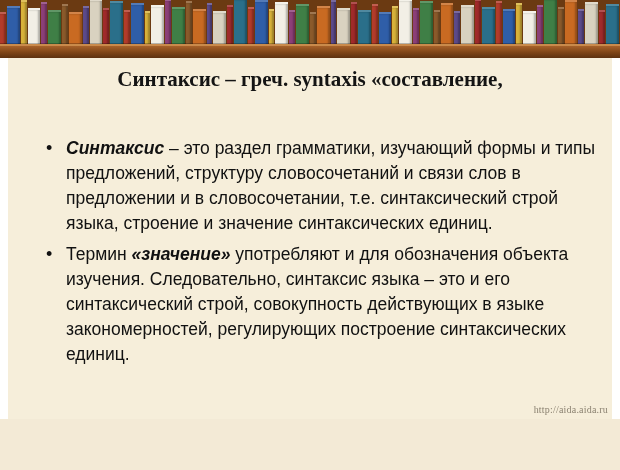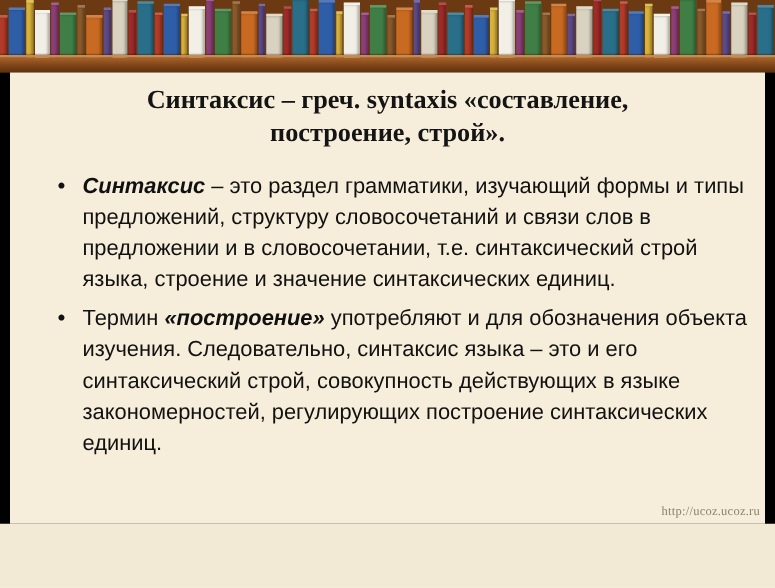--- a/index.html
+++ b/index.html
@@ -10,21 +10,21 @@
     width: 620px;
     height: 470px;
     background: #f3ead6;
     font-family: "Liberation Sans", sans-serif;
     overflow: hidden;
   }
   .slide {
     position: relative;
     width: 620px;
     height: 419px;
-    background: #000000;
+    background: #ffffff;
     box-sizing: border-box;
     overflow: hidden;
   }
   
   .shelf {
     position: absolute;
     left: 0;
     top: 0;
     width: 620px;
     height: 58px;
@@ -194,32 +194,31 @@
         <div class="bk" style="width: 13px; height: 87%; background: rgb(42, 111, 138);"></div>
       </div>
     <div class="shelf-shadow"></div>
     <div class="shelf-board"></div>
   </div>
 
   <div class="panel">
 
     <div class="title">
       <div>Синтаксис – греч. syntaxis «составление,</div>
-      <div>построение, строй».</div>
     </div>
 
     <div class="body">
 
       <div class="bullet">
         <span class="dot">•</span>
         <span class="b">Синтаксис</span><span> – это раздел грамматики, изучающий формы и типы предложений, структуру словосочетаний и связи слов в предложении и в словосочетании, т.е. синтаксический строй языка, строение и значение синтаксических единиц.</span>
       </div>
 
       <div class="bullet">
         <span class="dot">•</span>
-        <span>Термин </span><span class="b">«построение»</span><span> употребляют и для обозначения объекта изучения. Следовательно, синтаксис языка – это и его синтаксический строй, совокупность действующих в языке закономерностей, регулирующих построение синтаксических единиц.</span>
+        <span>Термин </span><span class="b">«значение»</span><span> употребляют и для обозначения объекта изучения. Следовательно, синтаксис языка – это и его синтаксический строй, совокупность действующих в языке закономерностей, регулирующих построение синтаксических единиц.</span>
       </div>
 
     </div>
   </div>
 
-  <div class="footer">http://ucoz.ucoz.ru</div>
+  <div class="footer">http://aida.aida.ru</div>
 </div>
 
 </body></html>

